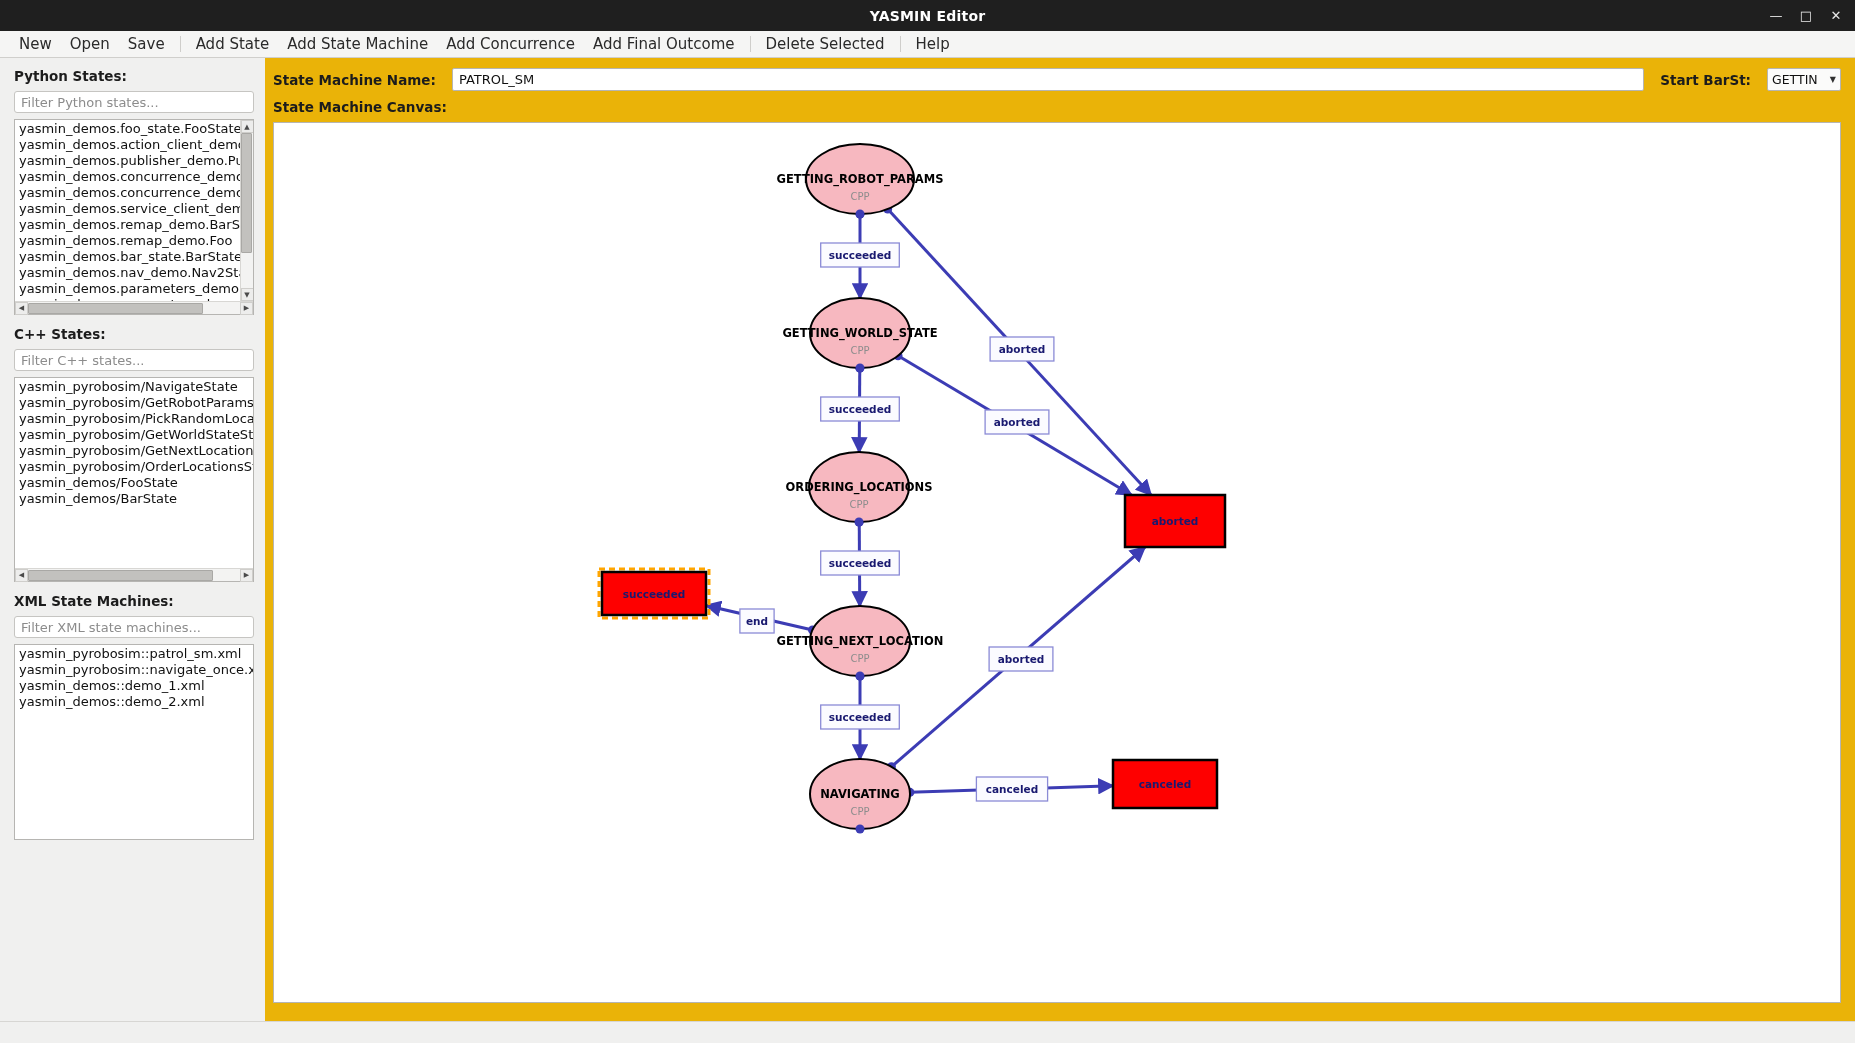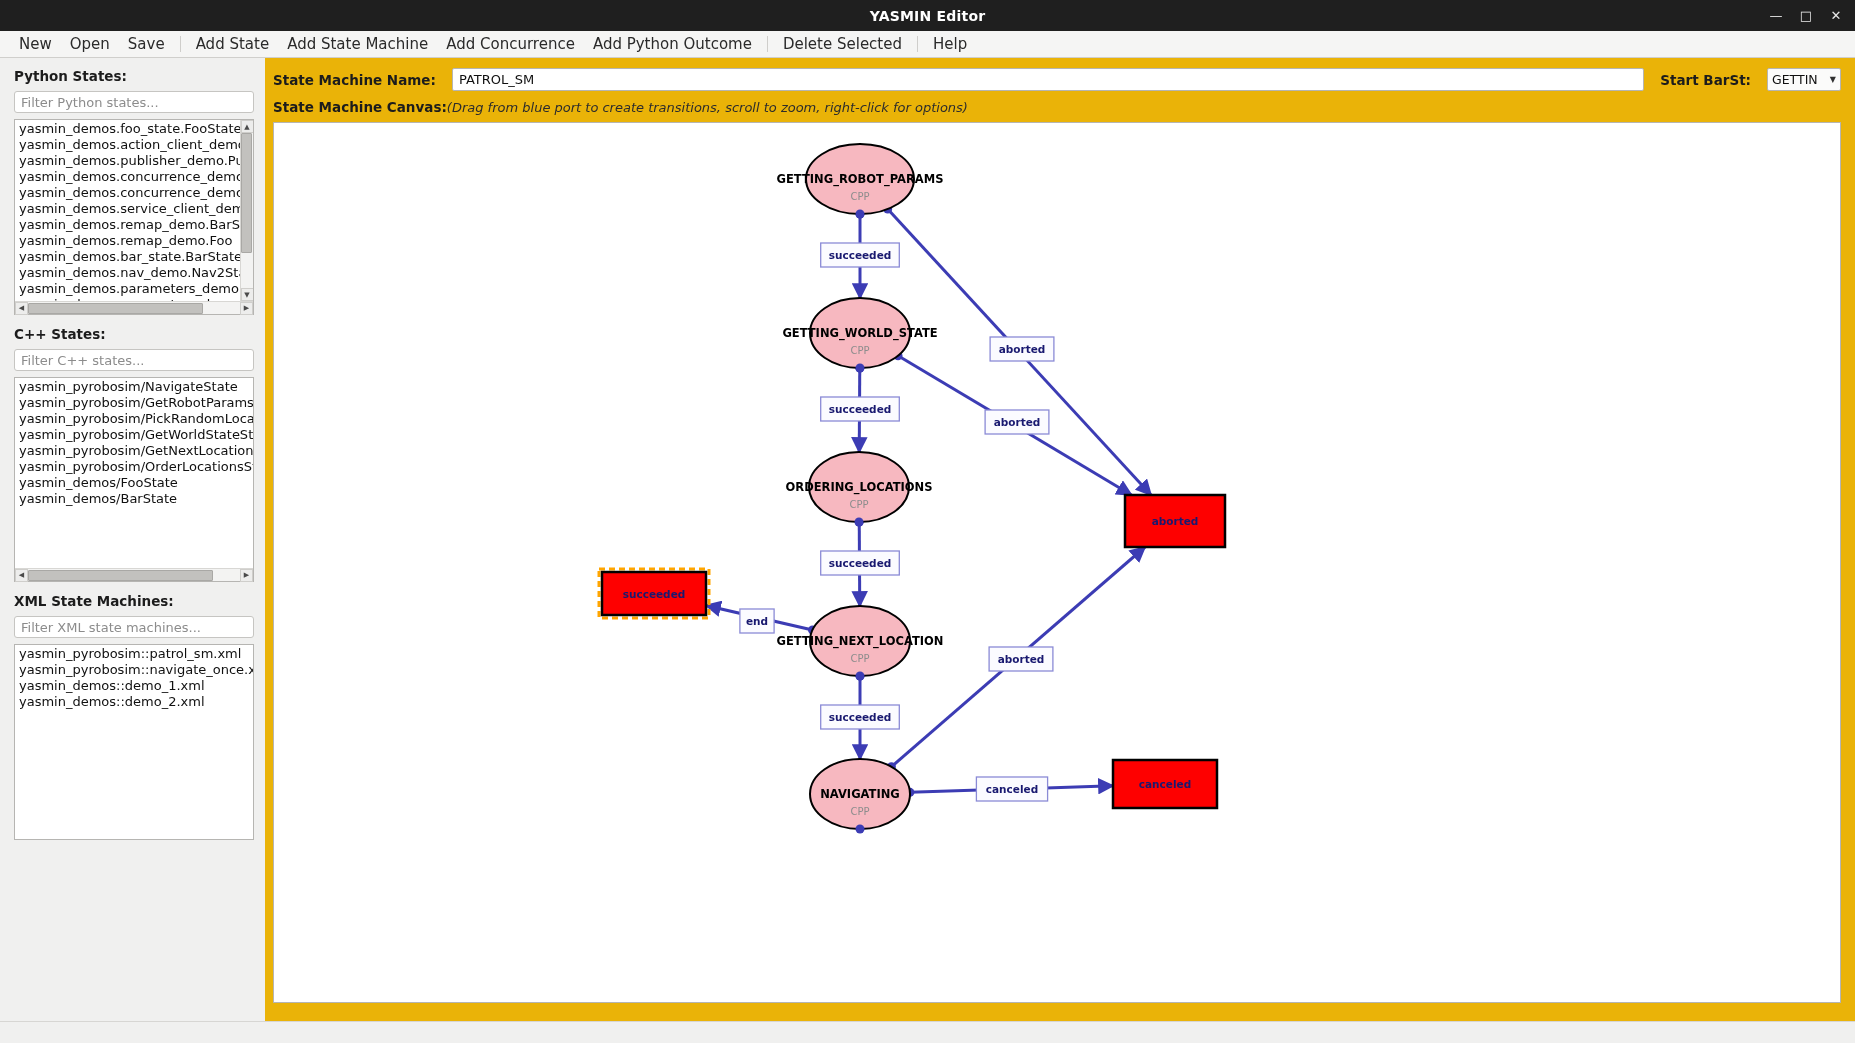--- a/index.html
+++ b/index.html
@@ -108,21 +108,21 @@
     padding: 1px 6px; font-size: 13px; font-family: inherit; color:#101010; outline:none;
     border-radius: 2px;
   }
   .start-select {
     width: 74px; height: 23px; border: 1px solid #b6b5b2; background: #fbfbfa;
     font-size: 12.5px; font-family: inherit; color:#101010; padding: 0 4px;
     display:flex; align-items:center; justify-content: space-between; border-radius: 2px;
   }
   .caret { font-size: 8px; color: #303030; }
 
-  .row2 { margin-top: 8px; display: flex; align-items: baseline; gap: 0; }
+  .row2 { margin-top: 8px; display: flex; align-items: baseline; gap: 11px; }
   .hint { font-style: italic; font-size: 13px; color: #2c2c2c; }
 
   .canvas {
     margin-top: 7px; flex: 1 1 auto; background: #ffffff; border: 1px solid #b6b5b2;
     position: relative; overflow: hidden; margin-bottom: 40px;
   }
   .canvas svg { position: absolute; left: 0; top: 0; }
 
   .statusbar {
     position: absolute; left: 0; bottom: 0; width: 1855px; height: 22px;
@@ -148,21 +148,21 @@
 </div>
 
 <div class="menubar">
   <div class="menuitem">New</div>
   <div class="menuitem">Open</div>
   <div class="menuitem">Save</div>
   <div class="menusep"></div>
   <div class="menuitem">Add State</div>
   <div class="menuitem">Add State Machine</div>
   <div class="menuitem">Add Concurrence</div>
-  <div class="menuitem">Add Python Outcome</div>
+  <div class="menuitem">Add Final Outcome</div>
   <div class="menusep"></div>
   <div class="menuitem">Delete Selected</div>
   <div class="menusep"></div>
   <div class="menuitem">Help</div>
 </div>
 
 <div class="main">
 
   <div class="leftpanel">
 
@@ -251,21 +251,20 @@
       <input class="sm-name-input" type="text" value="PATROL_SM" style="">
       <span class="strong-label">Start BarSt:</span>
       <div class="start-select">
         <span>GETTIN</span>
         <span class="caret">▼</span>
       </div>
     </div>
 
     <div class="row2">
       <span class="strong-label">State Machine Canvas:</span>
-      <span class="hint">(Drag from blue port to create transitions, scroll to zoom, right-click for options)</span>
     </div>
 
     <div class="canvas">
       <svg id="graph-svg" width="1560" height="730" viewBox="0 0 1560 730">
         <defs>
           <marker id="arrow" viewBox="0 0 10 10" refX="9" refY="5" markerWidth="5.5" markerHeight="5.5" orient="auto-start-reverse">
             <path d="M 0 0 L 10 5 L 0 10 z" fill="#3c3cb4"></path>
           </marker>
         </defs>
         <g id="edges-layer">

